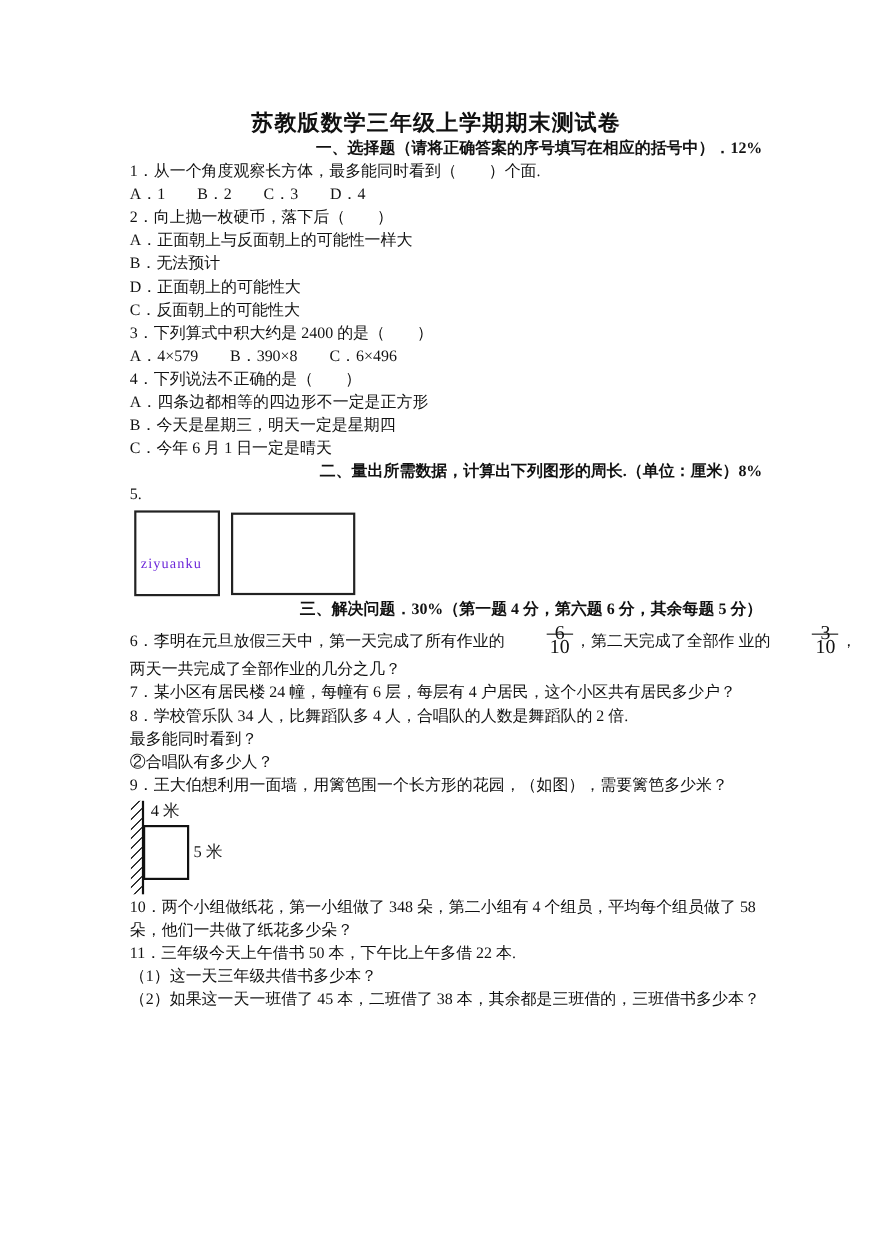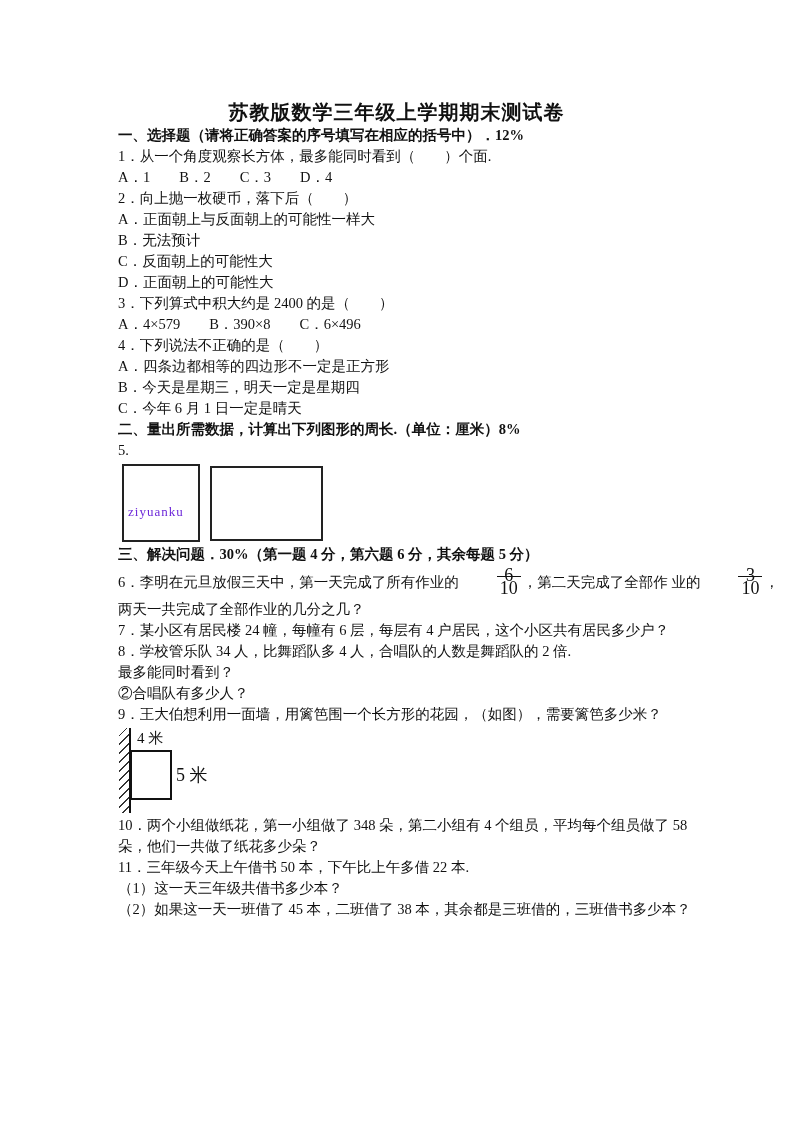--- a/index.html
+++ b/index.html
@@ -17,21 +17,21 @@
     margin:100px -100px 0 -118px;
     text-align:center;
     font-size:20px; font-weight:bold;
     line-height:25px;
     letter-spacing:1px;
   }
   p.line {
     margin:0; font-size:14.5px; line-height:21px;
     white-space:nowrap;
   }
-  .bold { font-weight:bold; }
+  .bold { font-weight:bold;text-align:right; }
   .sec1-heading { margin-top:37px; }
   .sec2-heading { margin-top:14px; }
   .sec3-heading { margin-top:27px; }
 
   
   .shapes-row {
     display:flex; align-items:flex-start;
     margin-top:3px; height:80px;
   }
   .shape-square {
@@ -84,39 +84,39 @@
     width:42px; height:50px;
     border:2px solid #111; box-sizing:border-box;
     background:#fff;
   }
   .fence-label-top {
     position:absolute; left:19px; top:4px;
     font-size:15px; line-height:18px;
   }
   .fence-label-right {
     position:absolute; left:58px; top:41px;
-    font-size:18px; line-height:18px;
+    font-size:15px; line-height:18px;
   }
 </style>
 </head>
 <body>
 
 <div class="page">
   <div class="content">
 
     <div class="doc-title">苏教版数学三年级上学期期末测试卷</div>
 
     <p class="line bold sec1-heading">一、选择题（请将正确答案的序号填写在相应的括号中）．12%</p>
     <p class="line">1．从一个角度观察长方体，最多能同时看到（　　）个面.</p>
     <p class="line">A．1　　B．2　　C．3　　D．4</p>
     <p class="line">2．向上抛一枚硬币，落下后（　　）</p>
     <p class="line">A．正面朝上与反面朝上的可能性一样大</p>
     <p class="line">B．无法预计</p>
+    <p class="line">D．正面朝上的可能性大</p>
     <p class="line">C．反面朝上的可能性大</p>
-    <p class="line">D．正面朝上的可能性大</p>
     <p class="line">3．下列算式中积大约是 2400 的是（　　）</p>
     <p class="line">A．4×579　　B．390×8　　C．6×496</p>
     <p class="line">4．下列说法不正确的是（　　）</p>
     <p class="line">A．四条边都相等的四边形不一定是正方形</p>
     <p class="line">B．今天是星期三，明天一定是星期四</p>
     <p class="line">C．今年 6 月 1 日一定是晴天</p>
 
     <p class="line bold sec2-heading">二、量出所需数据，计算出下列图形的周长.（单位：厘米）8%</p>
     <p class="line">5.</p>
     <div class="shapes-row">

